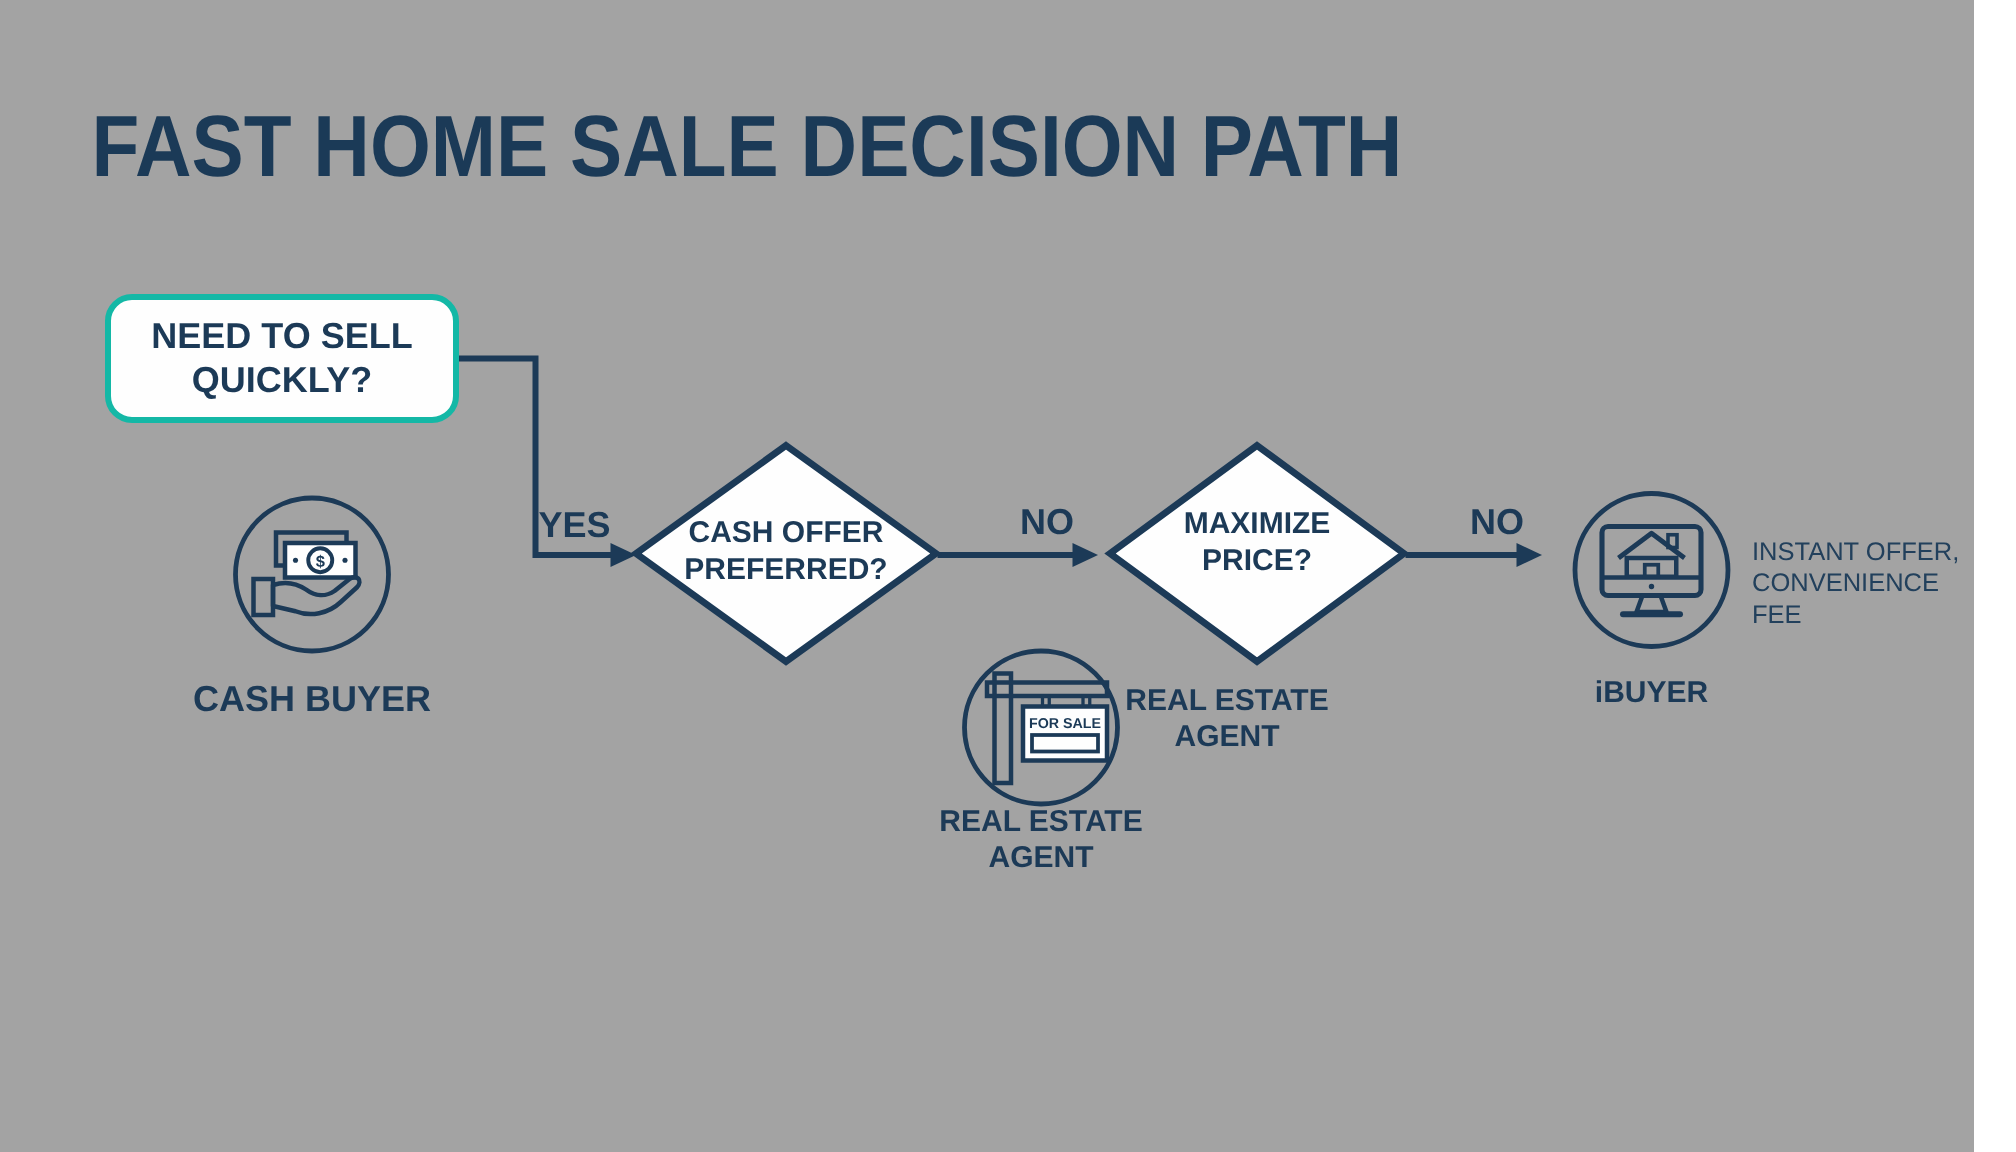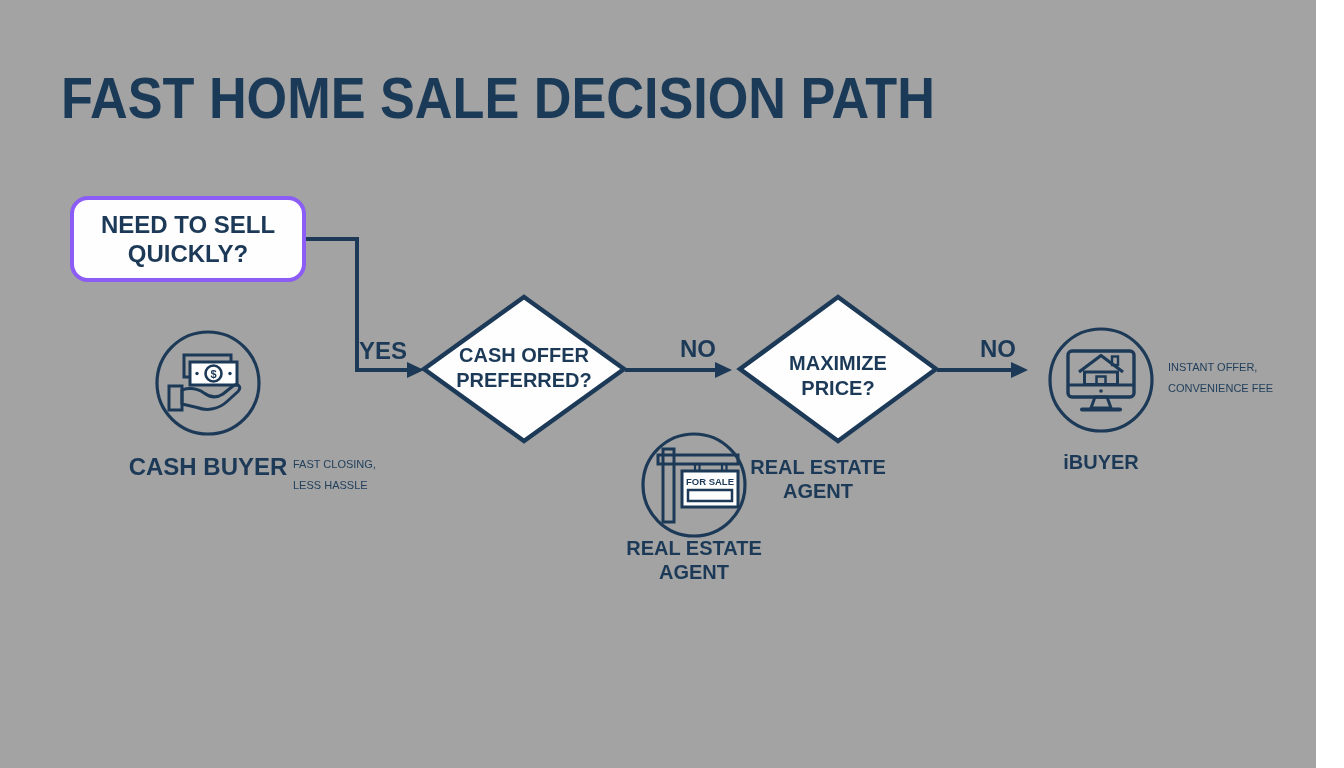--- a/index.html
+++ b/index.html
@@ -27,21 +27,21 @@
     transform-origin: left top;
     color: #1b3a57;
     white-space: nowrap;
   }
   .start-box {
     position: absolute;
     left: 70px;
     top: 196px;
     width: 236px;
     height: 86px;
-    border: 4px solid #8b5cf6;
+    border: 4px solid #14b8a6;
     border-radius: 18px;
     background: #fefefe;
     display: flex;
     align-items: center;
     justify-content: center;
     text-align: center;
     font-size: 24px;
     font-weight: 700;
     line-height: 1.22;
     padding: 0 24px;
@@ -53,21 +53,21 @@
   }
   .diamond-label {
     position: absolute;
     width: 170px;
     text-align: center;
     font-size: 20px;
     font-weight: 700;
     line-height: 1.25;
   }
   .dl1 { left: 439px; top: 343px; }
-  .dl2 { left: 753px; top: 351px; }
+  .dl2 { left: 753px; top: 337px; }
   .edge-label {
     position: absolute;
     font-size: 24px;
     font-weight: 700;
     width: 50px;
     text-align: center;
   }
   .el-yes { left: 358px; top: 337px; }
   .el-no1 { left: 673px; top: 335px; }
   .el-no2 { left: 973px; top: 335px; }
@@ -80,21 +80,21 @@
     font-weight: 700;
     text-align: center;
     color: #1c3a57;
   }
   .ol-cash   { left: 128px; top: 453px; width: 160px; font-size: 24px; }
   .ol-agent  { left: 748px; top: 455px; width: 140px; font-size: 20px; line-height: 1.22; }
   .ol-agentc { left: 614px; top: 536px; width: 160px; font-size: 20px; line-height: 1.22; }
   .ol-ibuyer { left: 1041px; top: 451px; width: 120px; font-size: 20px; }
   .note {
     position: absolute;
-    font-size: 11px;
+    font-size: 17px;
     font-weight: 400;
     line-height: 21px;
     color: #22405c;
     text-align: left;
   }
   .nt-cash   { left: 293px; top: 454px; }
   .nt-agent  { left: 886px; top: 453px; }
   .nt-ibuyer { left: 1168px; top: 357px; }
   .stroke { stroke: #1c3a57; fill: none; }
   .fillnavy { fill: #1c3a57; }
@@ -173,24 +173,20 @@
       <polygon points="49,72 61,72 65,83 45,83" class="stroke" stroke-width="3" stroke-linejoin="round"></polygon>
       <line x1="36" y1="84.5" x2="74" y2="84.5" class="stroke" stroke-width="4" stroke-linecap="round"></line>
       <polyline points="33,47 55,30.5 77,47" class="stroke" stroke-width="3.2" stroke-linejoin="round"></polyline>
       <rect x="66" y="31.5" width="6" height="8.5" class="stroke" stroke-width="2.4"></rect>
       <rect x="38.5" y="47" width="33" height="12.5" class="stroke" stroke-width="3"></rect>
       <rect x="50.5" y="51.5" width="9" height="8" class="stroke" stroke-width="2.5"></rect>
     </svg>
   </div>
 
   <div class="outcome-label ol-cash">CASH BUYER</div>
-  <div class="note nt-cash">
-    <div>FAST CLOSING,</div>
-    <div>LESS HASSLE</div>
-  </div>
 
   <div class="outcome-label ol-agent">
     <div>REAL ESTATE</div>
     <div>AGENT</div>
   </div>
   <div class="outcome-label ol-agentc">
     <div>REAL ESTATE</div>
     <div>AGENT</div>
   </div>
 

